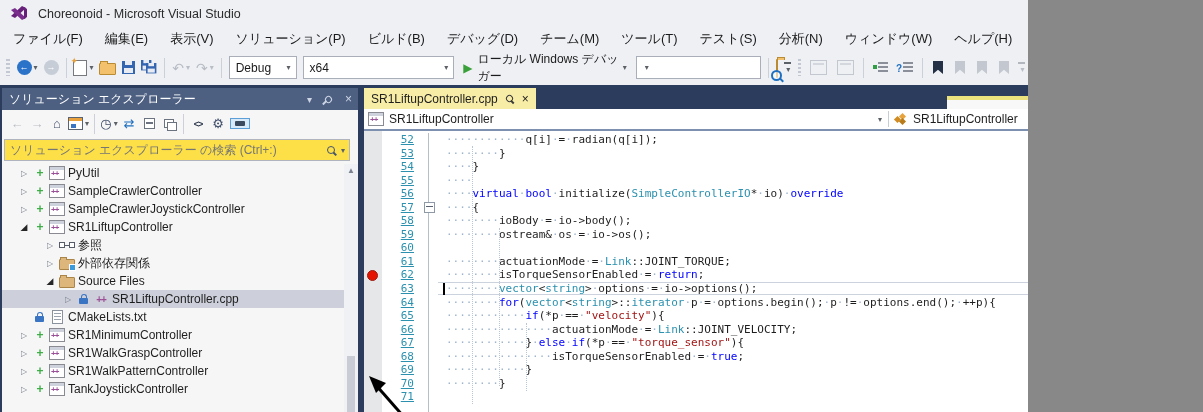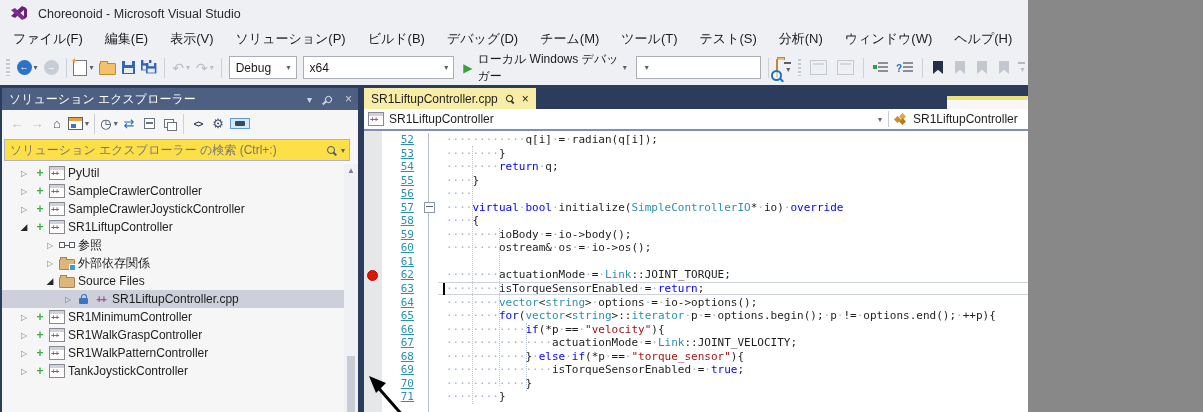--- a/index.html
+++ b/index.html
@@ -445,20 +445,33 @@
                   <span class="sh"></span>
                   <span class="bo"></span>
                 </span>
               </span>
         <span class="ticon">
                 <span class="ic-cppfile">++</span>
               </span>
         <span class="tlabel">SR1LiftupController.cpp</span>
       </div>
 
+      <div class="trow" style="padding-left: 30px;">
+
+        <span class="tbadge">
+                <span class="ic-lock">
+                  <span class="sh"></span>
+                  <span class="bo"></span>
+                </span>
+              </span>
+        <span class="ticon">
+                <span class="ic-txt"></span>
+              </span>
+        <span class="tlabel">CMakeLists.txt</span>
+      </div>
 
       <div class="trow" style="padding-left: 14px;">
         <span class="texp">▷</span>
         <span class="tbadge">
                 <span class="plus">+</span>
               </span>
         <span class="ticon">
                 <span class="ic-cppproj">
                   <b>++</b>
                 </span>
@@ -564,21 +577,20 @@
             <div class="lnum">69</div>
             <div class="lnum">70</div>
             <div class="lnum">71</div>
           </div>
         <div class="oline"></div>
         <div class="obox"></div>
         <div class="curline"></div>
         <div class="codearea" id="codearea">
             <div class="cl"><span class="cw">············</span><span class="cp">q[i]</span><span class="cw">·</span><span class="cp">=</span><span class="cw">·</span><span class="cp">radian(q[i]);</span></div>
             <div class="cl"><span class="cw">········</span><span class="cp">}</span></div>
-            <div class="cl"><span class="cw">········</span><span class="ck">return</span><span class="cw">·</span><span class="cp">q;</span></div>
             <div class="cl"><span class="cw">····</span><span class="cp">}</span></div>
             <div class="cl"><span class="cw">····</span></div>
             <div class="cl"><span class="cw">····</span><span class="ck">virtual</span><span class="cw">·</span><span class="ck">bool</span><span class="cw">·</span><span class="cp">initialize(</span><span class="ct">SimpleControllerIO</span><span class="cp">*</span><span class="cw">·</span><span class="cp">io)</span><span class="cw">·</span><span class="ck">override</span></div>
             <div class="cl"><span class="cw">····</span><span class="cp">{</span></div>
             <div class="cl"><span class="cw">········</span><span class="cp">ioBody</span><span class="cw">·</span><span class="cp">=</span><span class="cw">·</span><span class="cp">io-&gt;body();</span></div>
             <div class="cl"><span class="cw">········</span><span class="cp">ostream&amp;</span><span class="cw">·</span><span class="cp">os</span><span class="cw">·</span><span class="cp">=</span><span class="cw">·</span><span class="cp">io-&gt;os();</span></div>
             <div class="cl"></div>
             <div class="cl"><span class="cw">········</span><span class="cp">actuationMode</span><span class="cw">·</span><span class="cp">=</span><span class="cw">·</span><span class="ct">Link</span><span class="cp">::JOINT_TORQUE;</span></div>
             <div class="cl"><span class="cw">········</span><span class="cp">isTorqueSensorEnabled</span><span class="cw">·</span><span class="cp">=</span><span class="cw">·</span><span class="ck">return</span><span class="cp">;</span></div>
             <div class="cl"><span class="cw">········</span><span class="ct">vector</span><span class="cp">&lt;</span><span class="ct">string</span><span class="cp">&gt;</span><span class="cw">·</span><span class="cp">options</span><span class="cw">·</span><span class="cp">=</span><span class="cw">·</span><span class="cp">io-&gt;options();</span></div>

